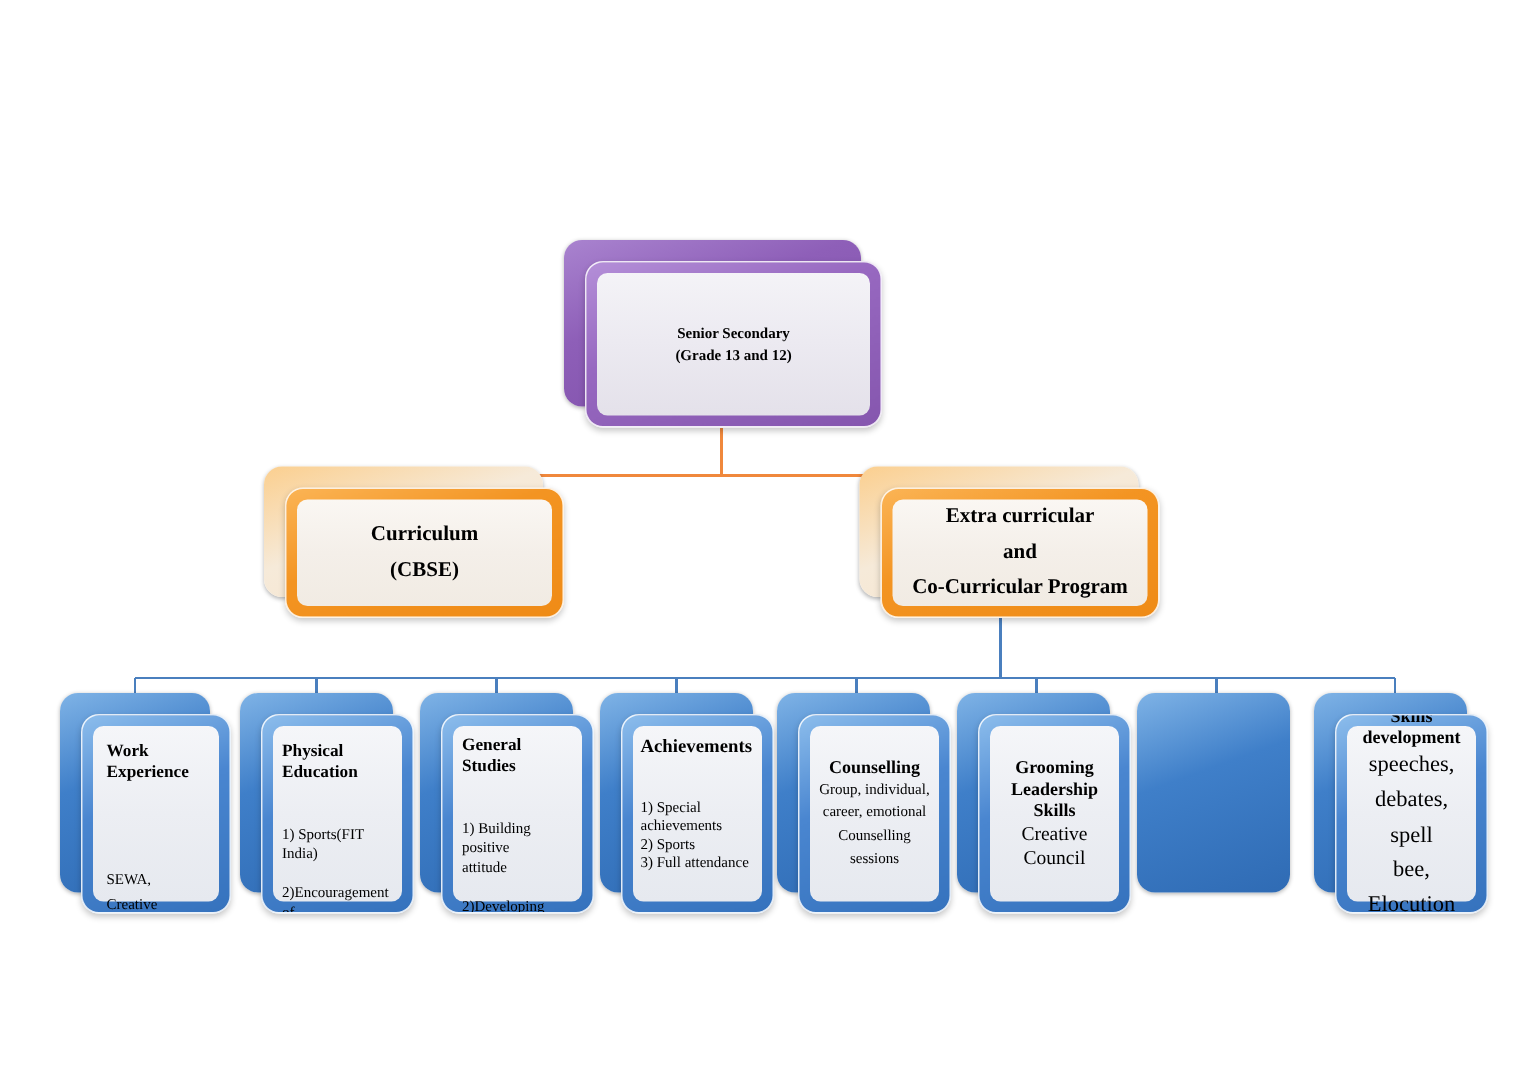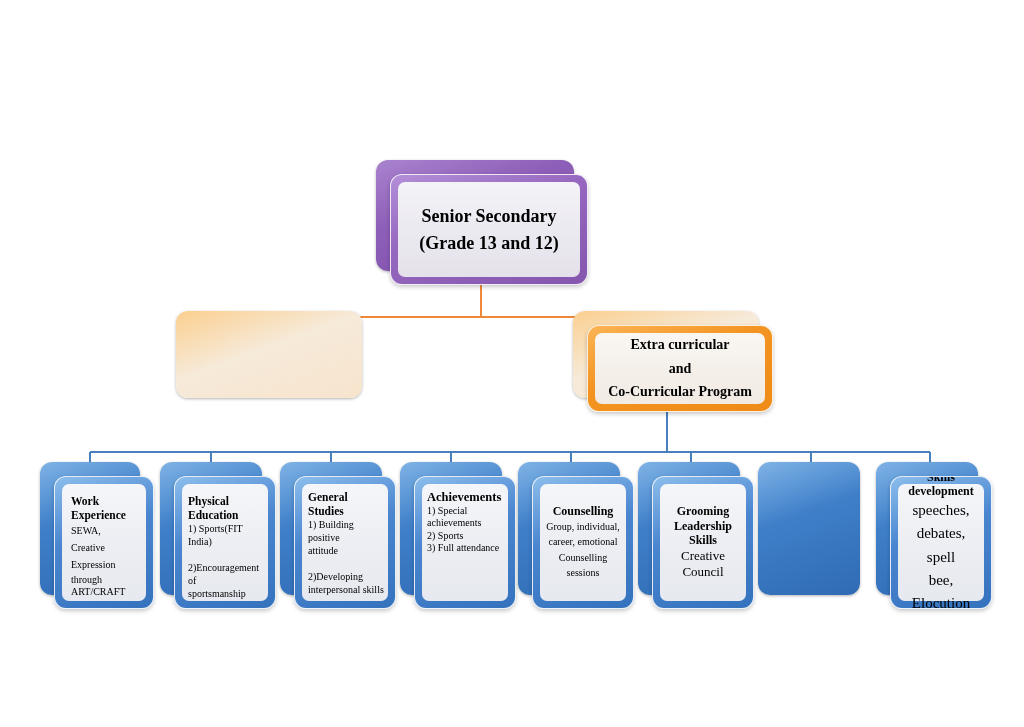--- a/index.html
+++ b/index.html
@@ -113,41 +113,42 @@
   .node.blue .face {
     background: linear-gradient(180deg, #f5f6f9 0%, #eceef3 50%, #e6e9ef 100%);
   }
 
   
   .title {
     font-weight: bold;
     text-align: center;
     line-height: 1.5;
   }
-  .title.root { font-size: 18px; }
+  .title.root { font-size: 10px; }
   .title.lvl2 { font-size: 14px; line-height: 1.7; }
 
   .leaf-title {
     font-weight: bold;
     font-size: 11.5px;
     line-height: 1.22;
     margin: 0;
   }
   .leaf-body {
     font-size: 10px;
     line-height: 1.32;
     margin: 0;
     white-space: pre-line;
   }
 
   
   .face.align-left {
     align-items: flex-start;
     justify-content: flex-start;
     text-align: left;
+    gap: 28px;
   }
   .face.align-left .leaf-title,
   .face.align-left .leaf-body { text-align: left; width: 100%; }
 
   
   .face.align-center {
     align-items: center;
     justify-content: center;
     text-align: center;
   }
@@ -199,20 +200,26 @@
     <div class="plate-front">
       <div class="face align-center">
         <div class="title root">Senior Secondary</div>
         <div class="title root">(Grade 13 and 12)</div>
       </div>
     </div>
   </div>
 
   <div class="node orange" style="left:176px; top:311px; width:200px; height:101px;">
     <div class="plate-back"></div>
+    <div class="plate-front">
+      <div class="face align-center">
+        <div class="title lvl2">Curriculum</div>
+        <div class="title lvl2">(CBSE)</div>
+      </div>
+    </div>
   </div>
 
   <div class="node orange" style="left:573px; top:311px; width:200px; height:101px;">
     <div class="plate-back"></div>
     <div class="plate-front">
       <div class="face align-center">
         <div class="title lvl2">Extra curricular</div>
         <div class="title lvl2">and</div>
         <div class="title lvl2">Co-Curricular Program</div>
       </div>

